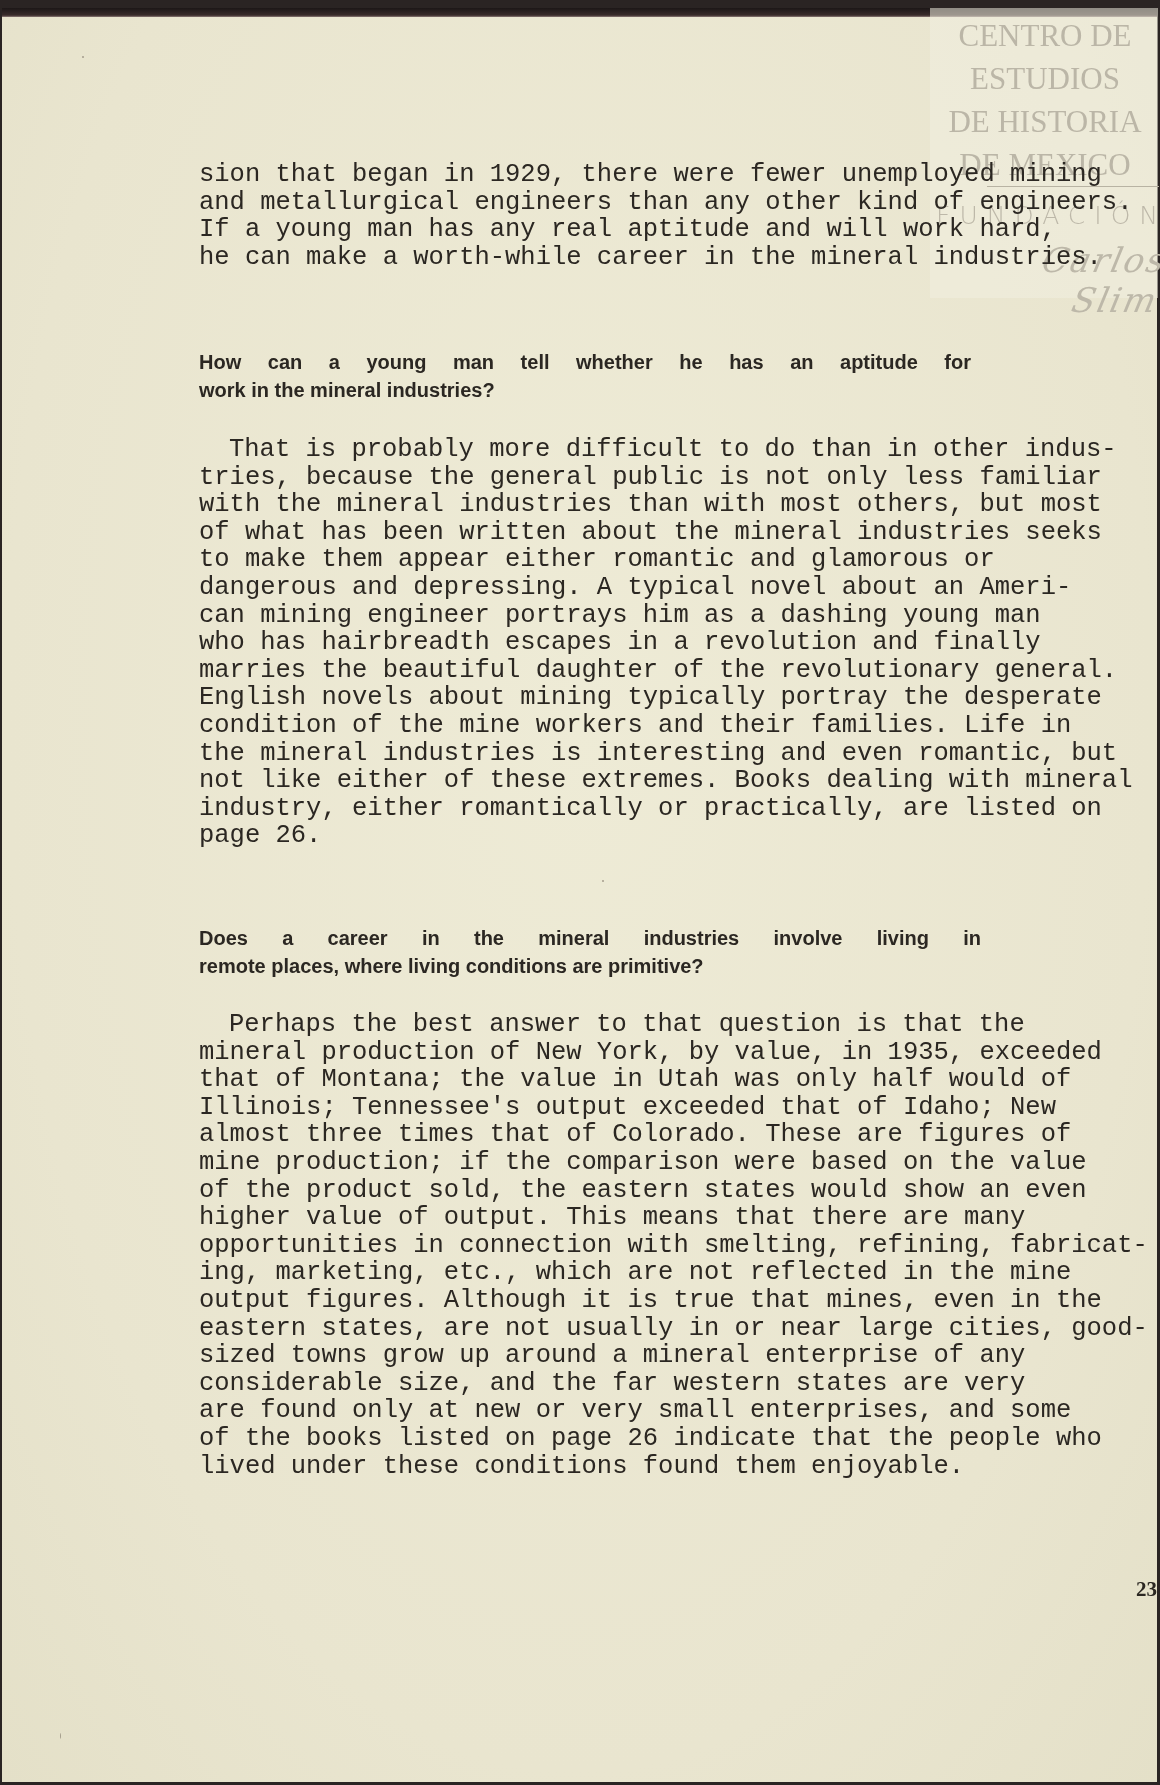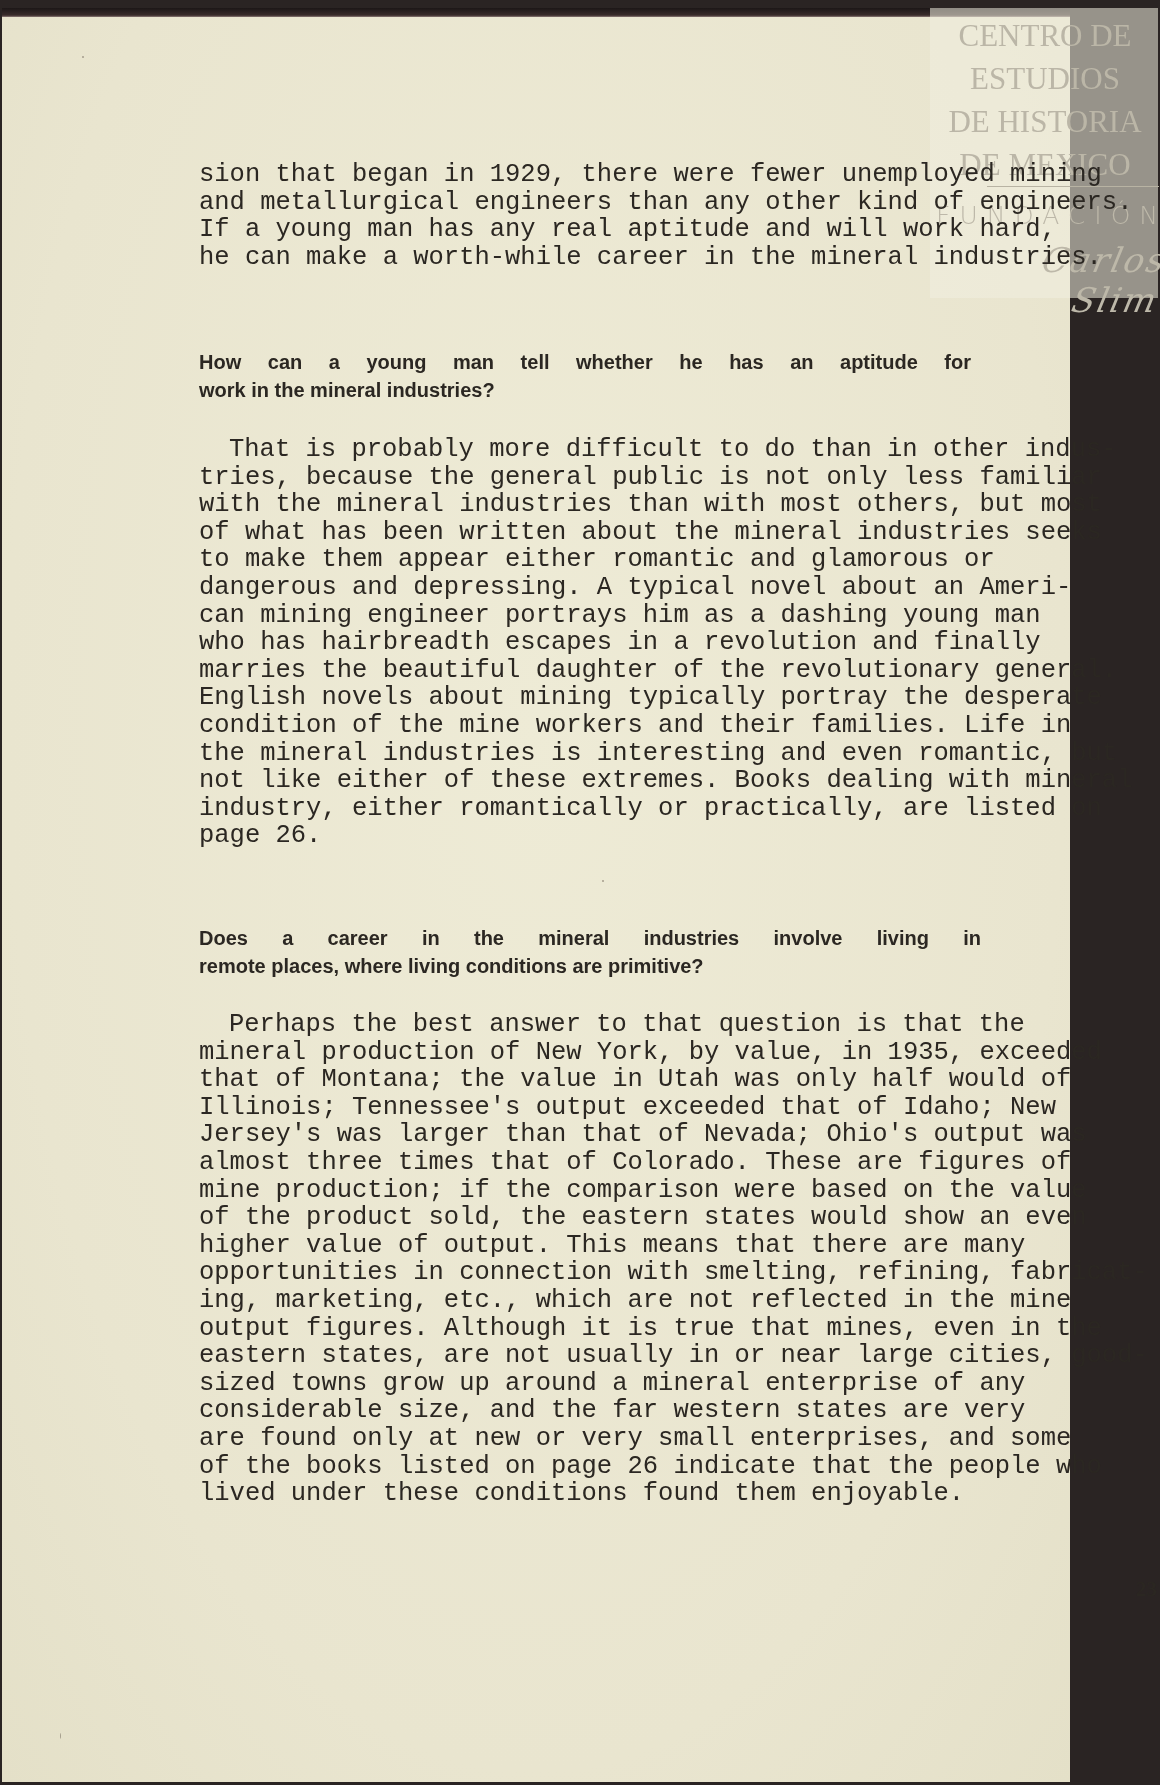--- a/index.html
+++ b/index.html
@@ -10,21 +10,21 @@
       width: 1160px;
       height: 1785px;
       background: #2a2423;
       position: relative;
       overflow: hidden;
     }
     .page {
       position: absolute;
       left: 2px;
       top: 8px;
-      width: 1068px;
+      width: 1155px;
       height: 1774px;
       background: #ebe7d1;
       background-image: radial-gradient(ellipse at 50% 40%, #eeebd6 0%, #e9e5cf 70%, #e4e0c8 100%);
     }
     .top-bar-accent {
       position: absolute;
       left: 0;
       top: 0;
       width: 100%;
       height: 9px;
@@ -203,21 +203,20 @@
       <span class="line last">remote places, where living conditions are primitive?</span>
     </h2>
   </div>
 
   <div class="text-column" style="top:1003px; width:782px;">
     <p class="body-text">
       <span class="line indent">Perhaps the best answer to that question is that the</span>
       <span class="line">mineral production of New York, by value, in 1935, exceeded</span>
       <span class="line">that of Montana; the value in Utah was only half would of</span>
       <span class="line">Illinois; Tennessee's output exceeded that of Idaho; New</span>
-      <span class="line">Jersey's was larger than that of Nevada; Ohio's output was</span>
       <span class="line">almost three times that of Colorado. These are figures of</span>
       <span class="line">mine production; if the comparison were based on the value</span>
       <span class="line">of the product sold, the eastern states would show an even</span>
       <span class="line">higher value of output. This means that there are many</span>
       <span class="line">opportunities in connection with smelting, refining, fabricat-</span>
       <span class="line">ing, marketing, etc., which are not reflected in the mine</span>
       <span class="line">output figures. Although it is true that mines, even in the</span>
       <span class="line">eastern states, are not usually in or near large cities, good-</span>
       <span class="line">sized towns grow up around a mineral enterprise of any</span>
       <span class="line">considerable size, and the far western states are very</span>

